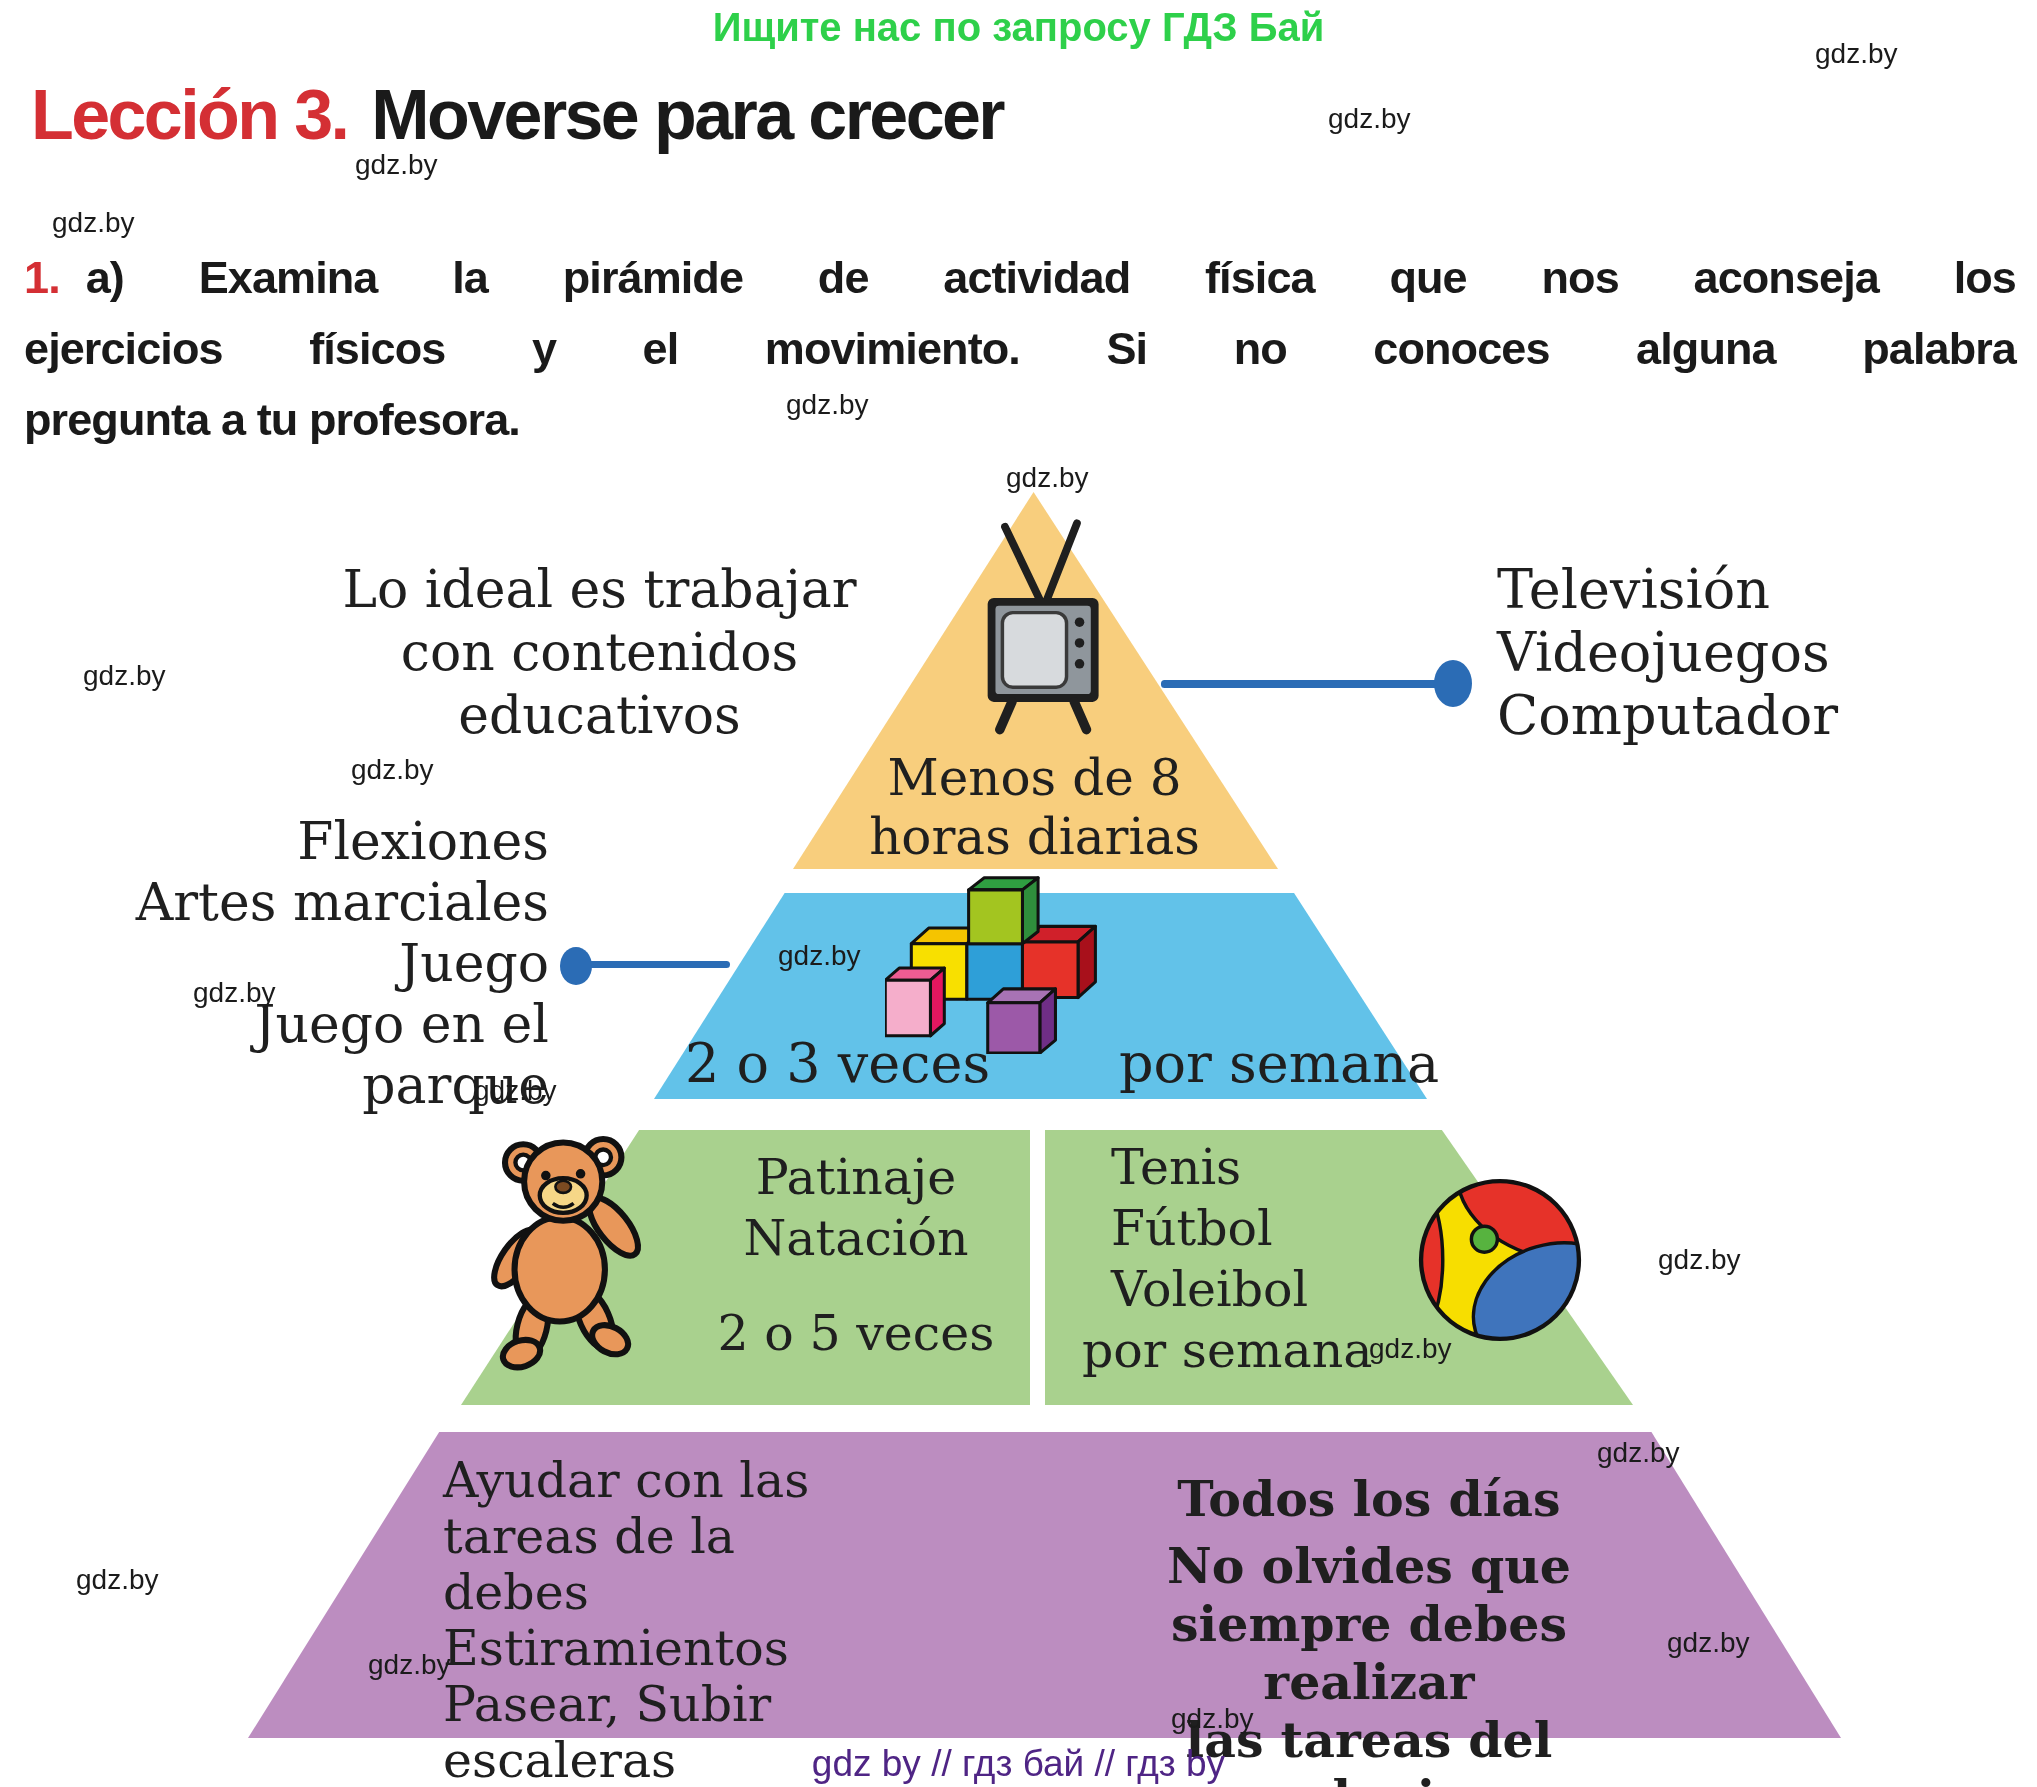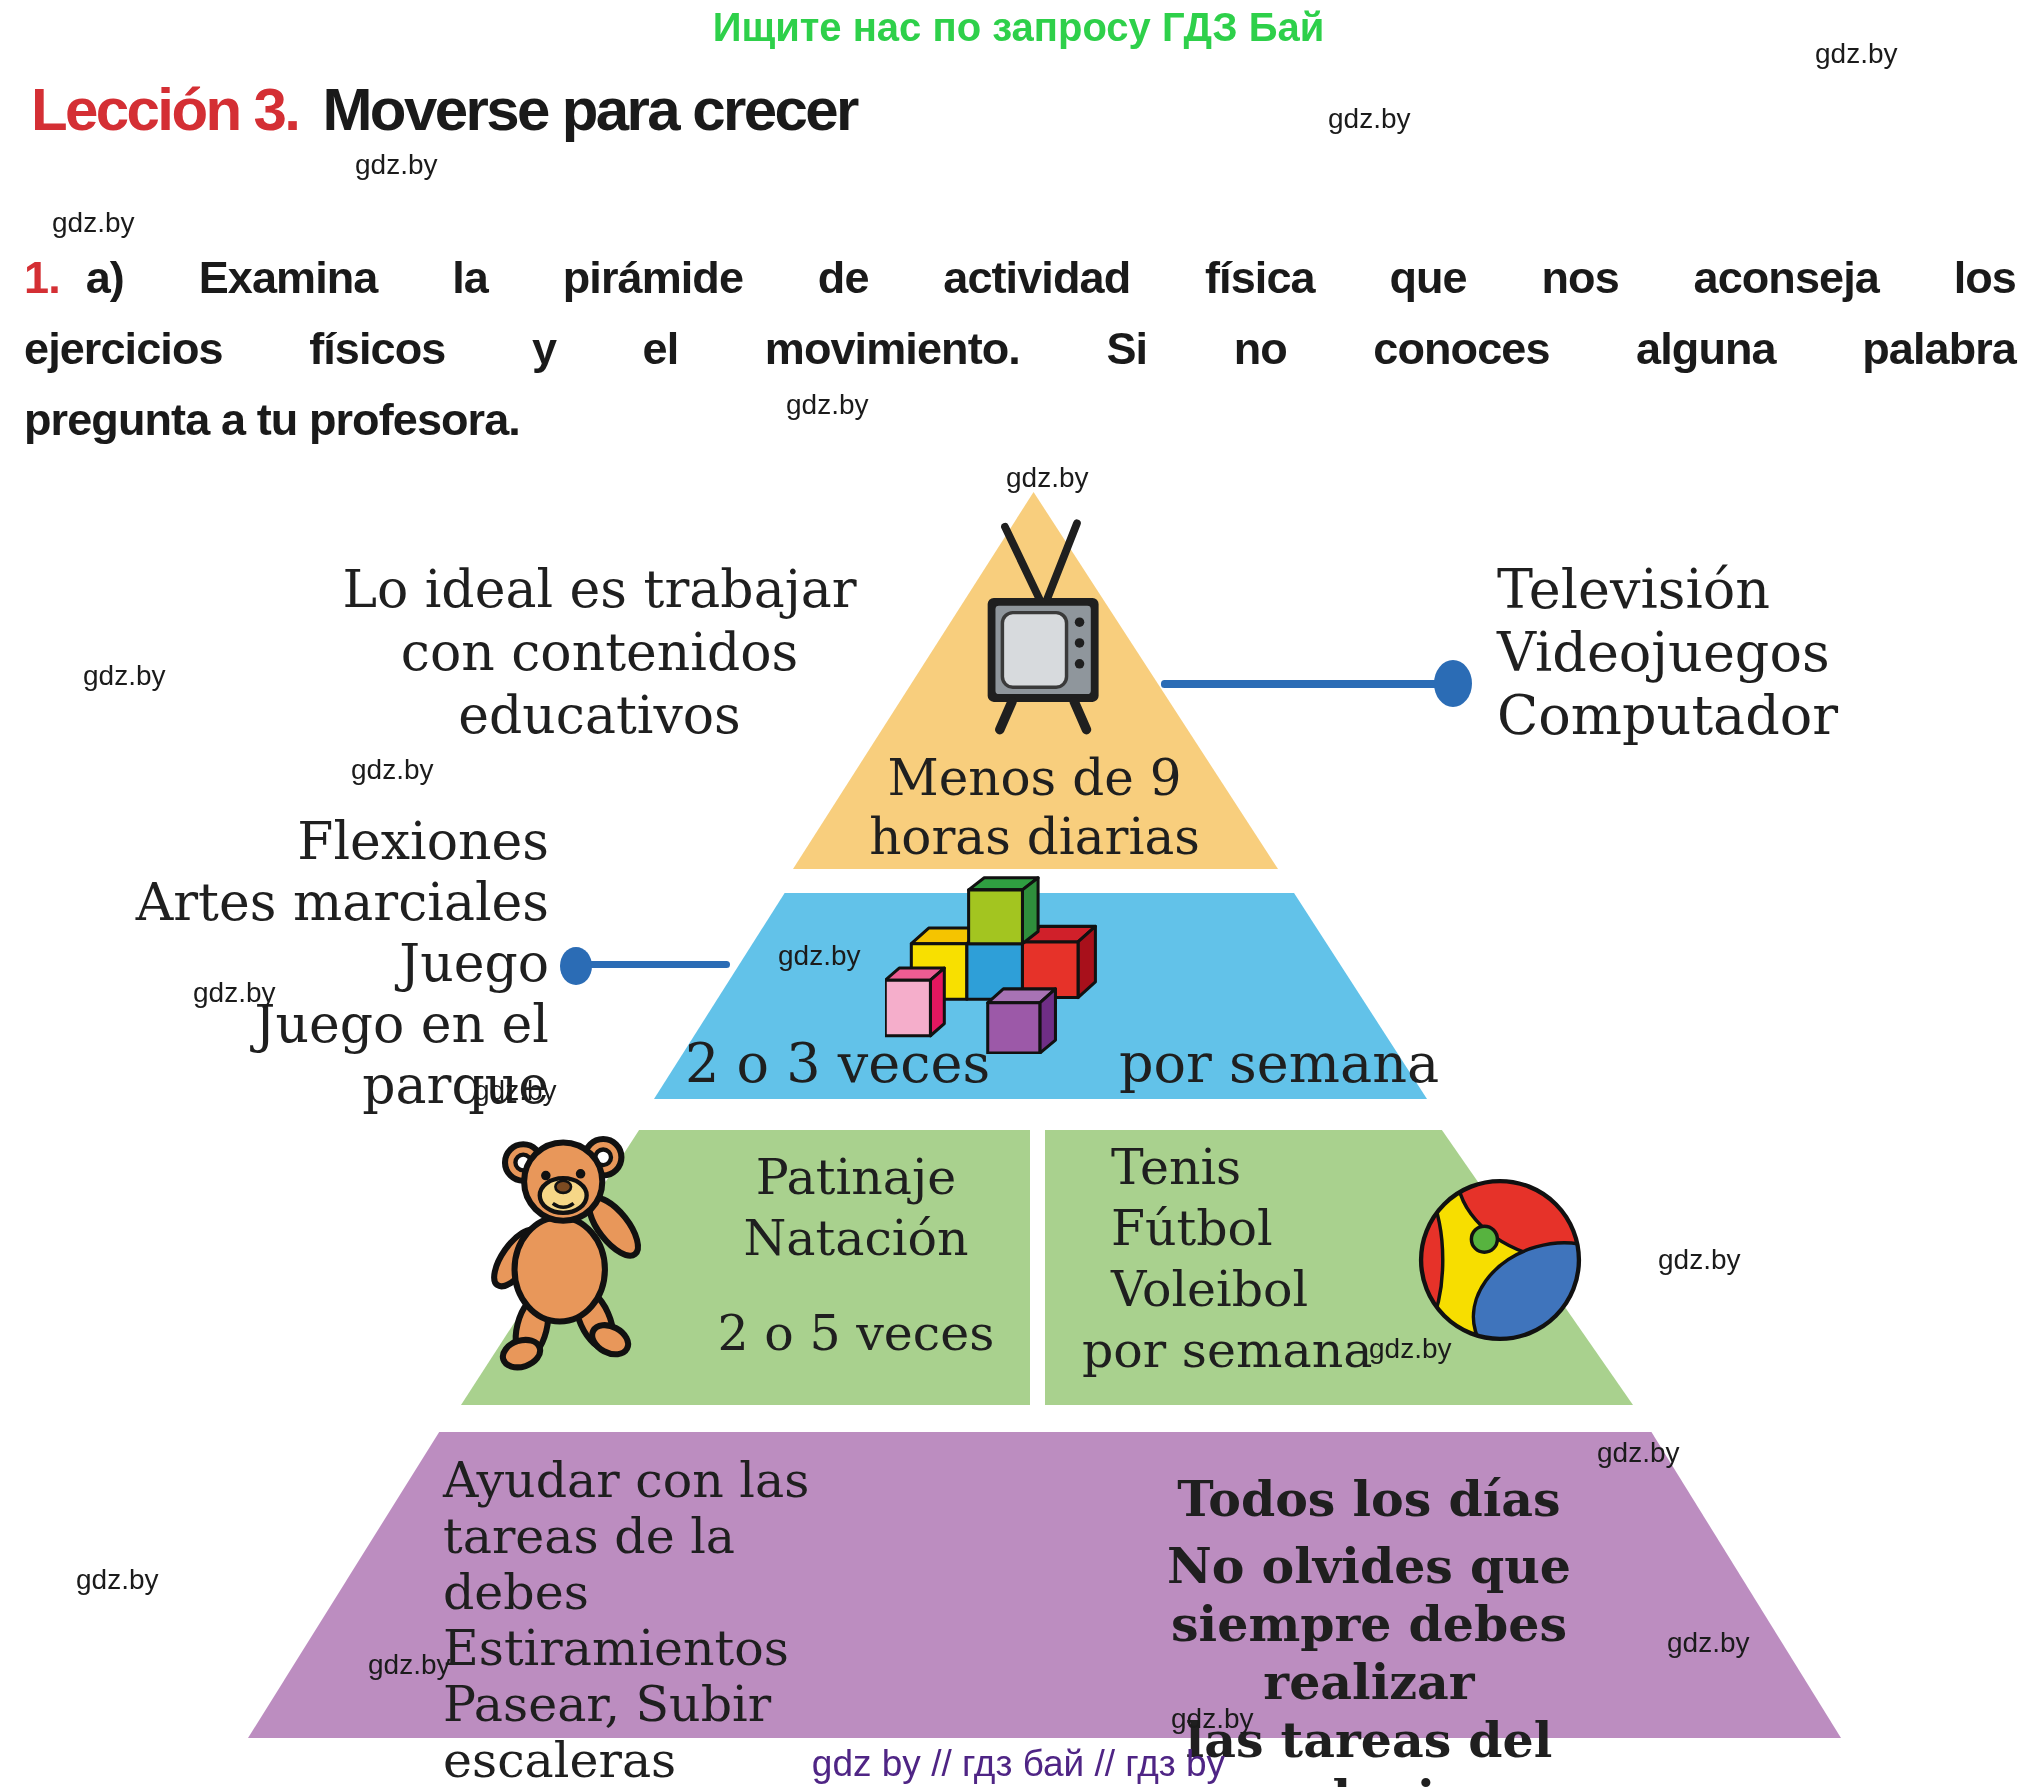--- a/index.html
+++ b/index.html
@@ -1,21 +1,21 @@
 <!DOCTYPE html>
 <html style="--accent-red: #D42F34; --promo-green: #2ED04A; --level-screen: #F8CE7D; --level-blue: #62C2E9; --level-green: #A9D18E; --level-purple: #BC8DC0; --connector-blue: #2B6CB5; --footer-purple: #4F2585;font-size:14px"><head>
 <meta charset="utf-8">
 <style>
   html,body{margin:0;padding:0;background:#ffffff;}
   #canvas{position:relative;width:2037px;height:1788px;background:#fff;overflow:hidden;
           font-family:"Liberation Sans",sans-serif;color:#1a1a1a;}
   .abs{position:absolute;}
   
   .promo{left:0;right:0;top:5.2px;text-align:center;font-size:40px;color:var(--promo-green);font-weight:700;}
-  .title-row{left:31px;top:75px;font-weight:bold;font-size:60px;letter-spacing:-2.6px;white-space:nowrap;text-align:right;}
+  .title-row{left:31px;top:75px;font-weight:bold;font-size:70px;letter-spacing:-2.6px;white-space:nowrap;text-align:right;}
   .title-row .lesson{color:var(--accent-red);margin-right:24px;}
   
   .task{left:24px;top:242px;width:1992px;font-weight:bold;font-size:45px;line-height:71px;letter-spacing:-0.9px;}
   .task .jline{text-align:justify;text-align-last:justify;}
   .task .num{color:var(--accent-red);margin-right:26px;}
   
   .wm{position:absolute;font-size:28px;color:#1b1b1b;font-family:"Liberation Sans",sans-serif;white-space:nowrap;}
   
   .lvl{position:absolute;}
   #lvl1{left:793px;top:492px;width:485px;height:377px;background:var(--level-screen);
@@ -144,21 +144,21 @@
       <rect x="0" y="0" width="196" height="196" fill="#F7DE00"></rect>
       <ellipse cx="-22" cy="98" rx="54" ry="112" fill="#E63229" stroke="#111" stroke-width="4"></ellipse>
       <ellipse cx="152" cy="24" rx="106" ry="70" fill="#E63229" stroke="#111" stroke-width="4" transform="rotate(20 152 24)"></ellipse>
       <ellipse cx="160" cy="154" rx="94" ry="74" fill="#3F74BC" stroke="#111" stroke-width="4" transform="rotate(-16 160 154)"></ellipse>
     </g>
     <circle cx="98" cy="98" r="91" fill="none" stroke="#111" stroke-width="5"></circle>
     <circle cx="80" cy="74" r="15" fill="#57B33F" stroke="#111" stroke-width="4"></circle>
   </svg>
 
   <div class="abs ser menos">
-    <div>Menos de 9</div>
+    <div>Menos de 8</div>
     <div>horas diarias</div>
   </div>
   <div class="abs ser freq2l">2 o 3 veces</div>
   <div class="abs ser freq2r">por semana</div>
 
   <div class="abs ser g-left">
     <div>Patinaje</div>
     <div>Natación</div>
   </div>
   <div class="abs ser g-left-freq">2 o 5 veces</div>

